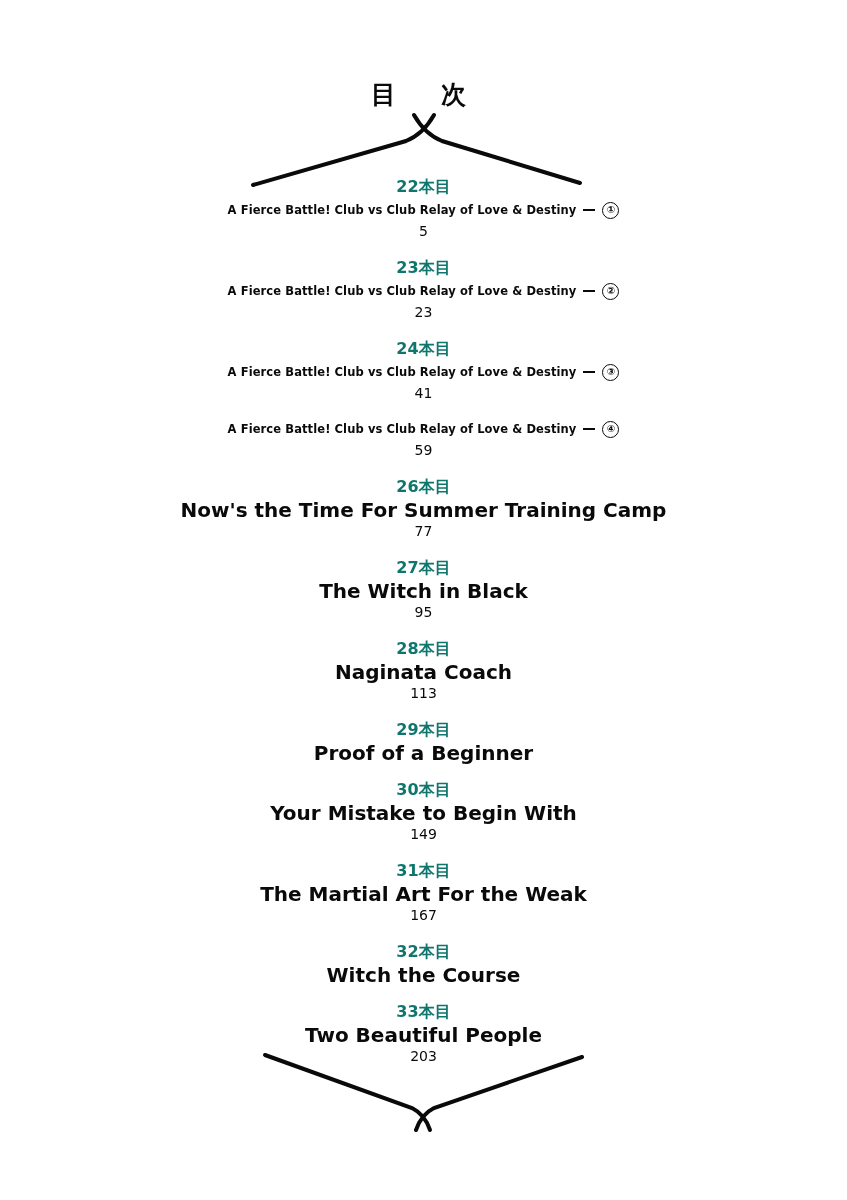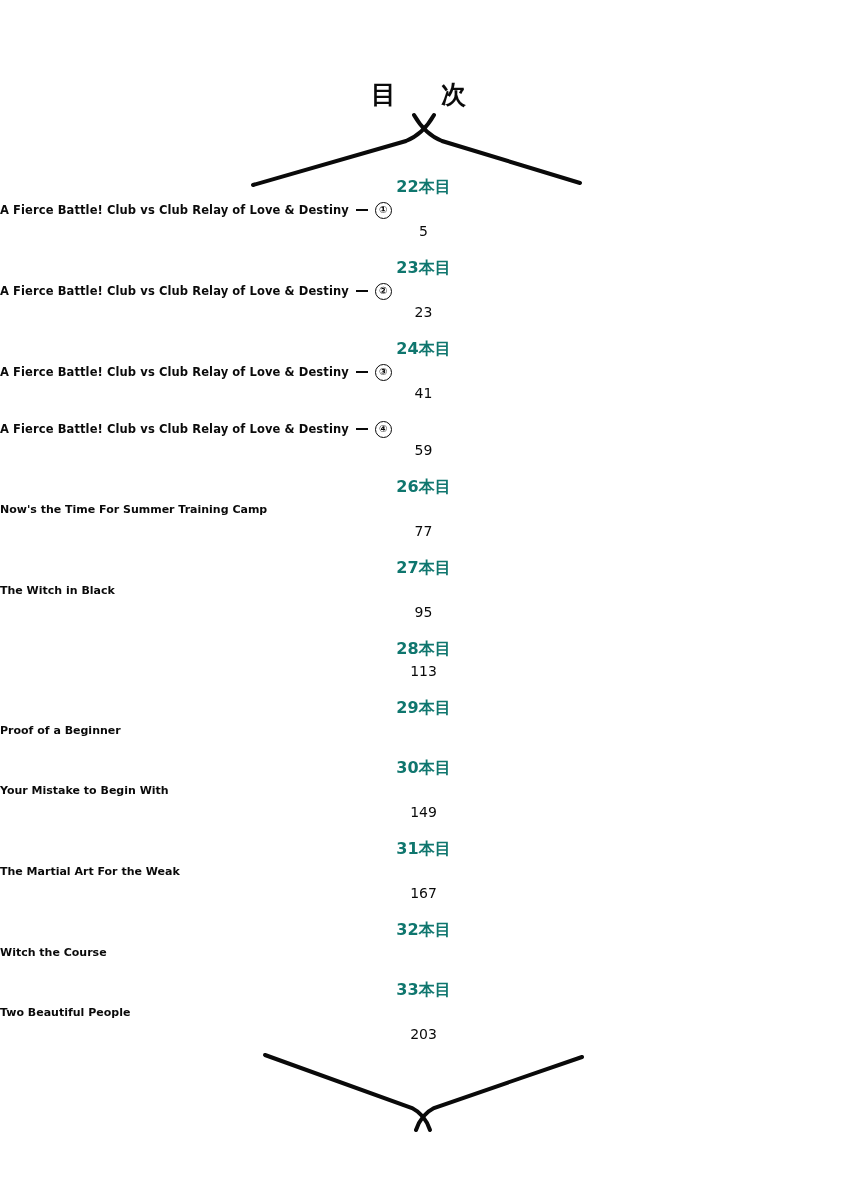--- a/index.html
+++ b/index.html
@@ -64,29 +64,30 @@
   .entry-number {
     font-family: "DejaVu Sans", sans-serif;
     font-size: 16px;
     font-weight: bold;
     line-height: 24px;
     color: #0f766e;
   }
 
   .entry-title-row {
     display: flex;
+    justify-content: center;
     align-items: center;
     gap: 6px;
     line-height: 22px;
   }
 
   .entry-title {
     font-family: "DejaVu Sans", sans-serif;
     font-weight: bold;
-    font-size: 11px;
+    font-size: 20px;
     color: #0a0a0a;
     white-space: nowrap;
   }
 
   
   .entry.part .entry-title {
     font-size: 11.5px;
     letter-spacing: 0.1px;
   }
 
@@ -178,20 +179,23 @@
       </div>
       <div class="entry">
         <div class="entry-number">27本目</div>
         <div class="entry-title-row">
           <span class="entry-title">The Witch in Black</span>
         </div>
         <div class="entry-page">95</div>
       </div>
       <div class="entry">
         <div class="entry-number">28本目</div>
+        <div class="entry-title-row">
+          <span class="entry-title">Naginata Coach</span>
+        </div>
         <div class="entry-page">113</div>
       </div>
       <div class="entry">
         <div class="entry-number">29本目</div>
         <div class="entry-title-row">
           <span class="entry-title">Proof of a Beginner</span>
         </div>
       </div>
       <div class="entry">
         <div class="entry-number">30本目</div>

